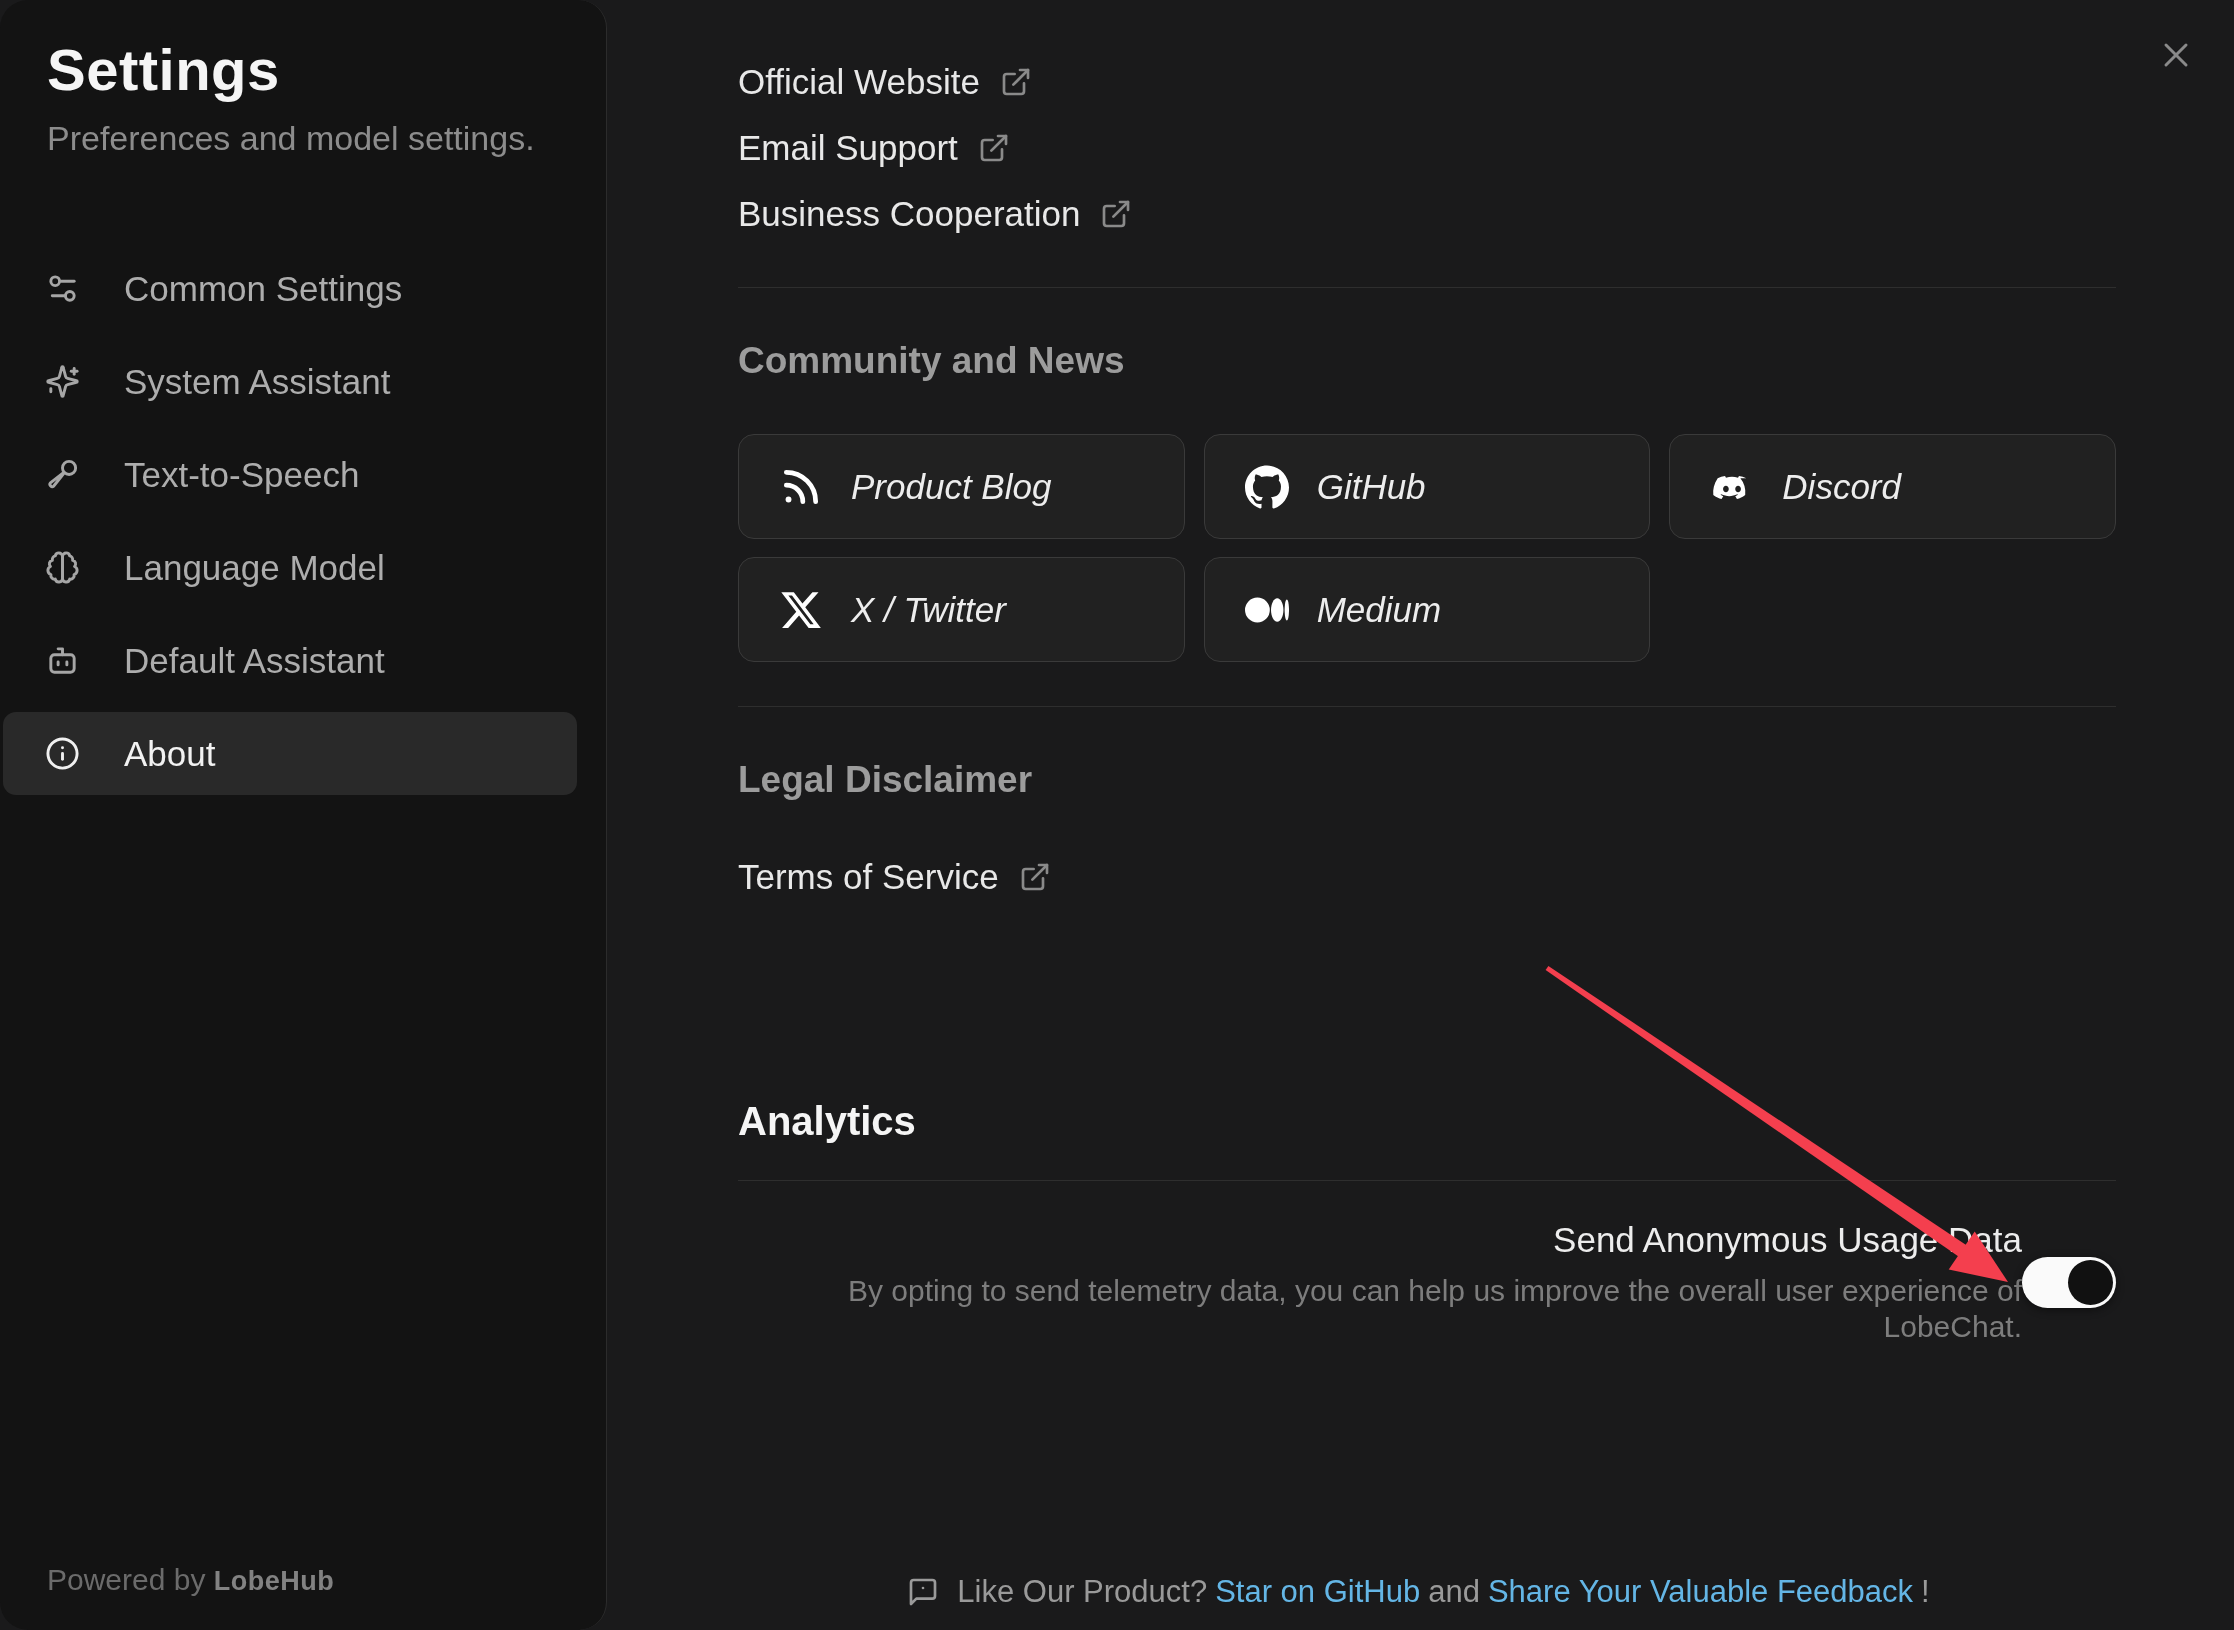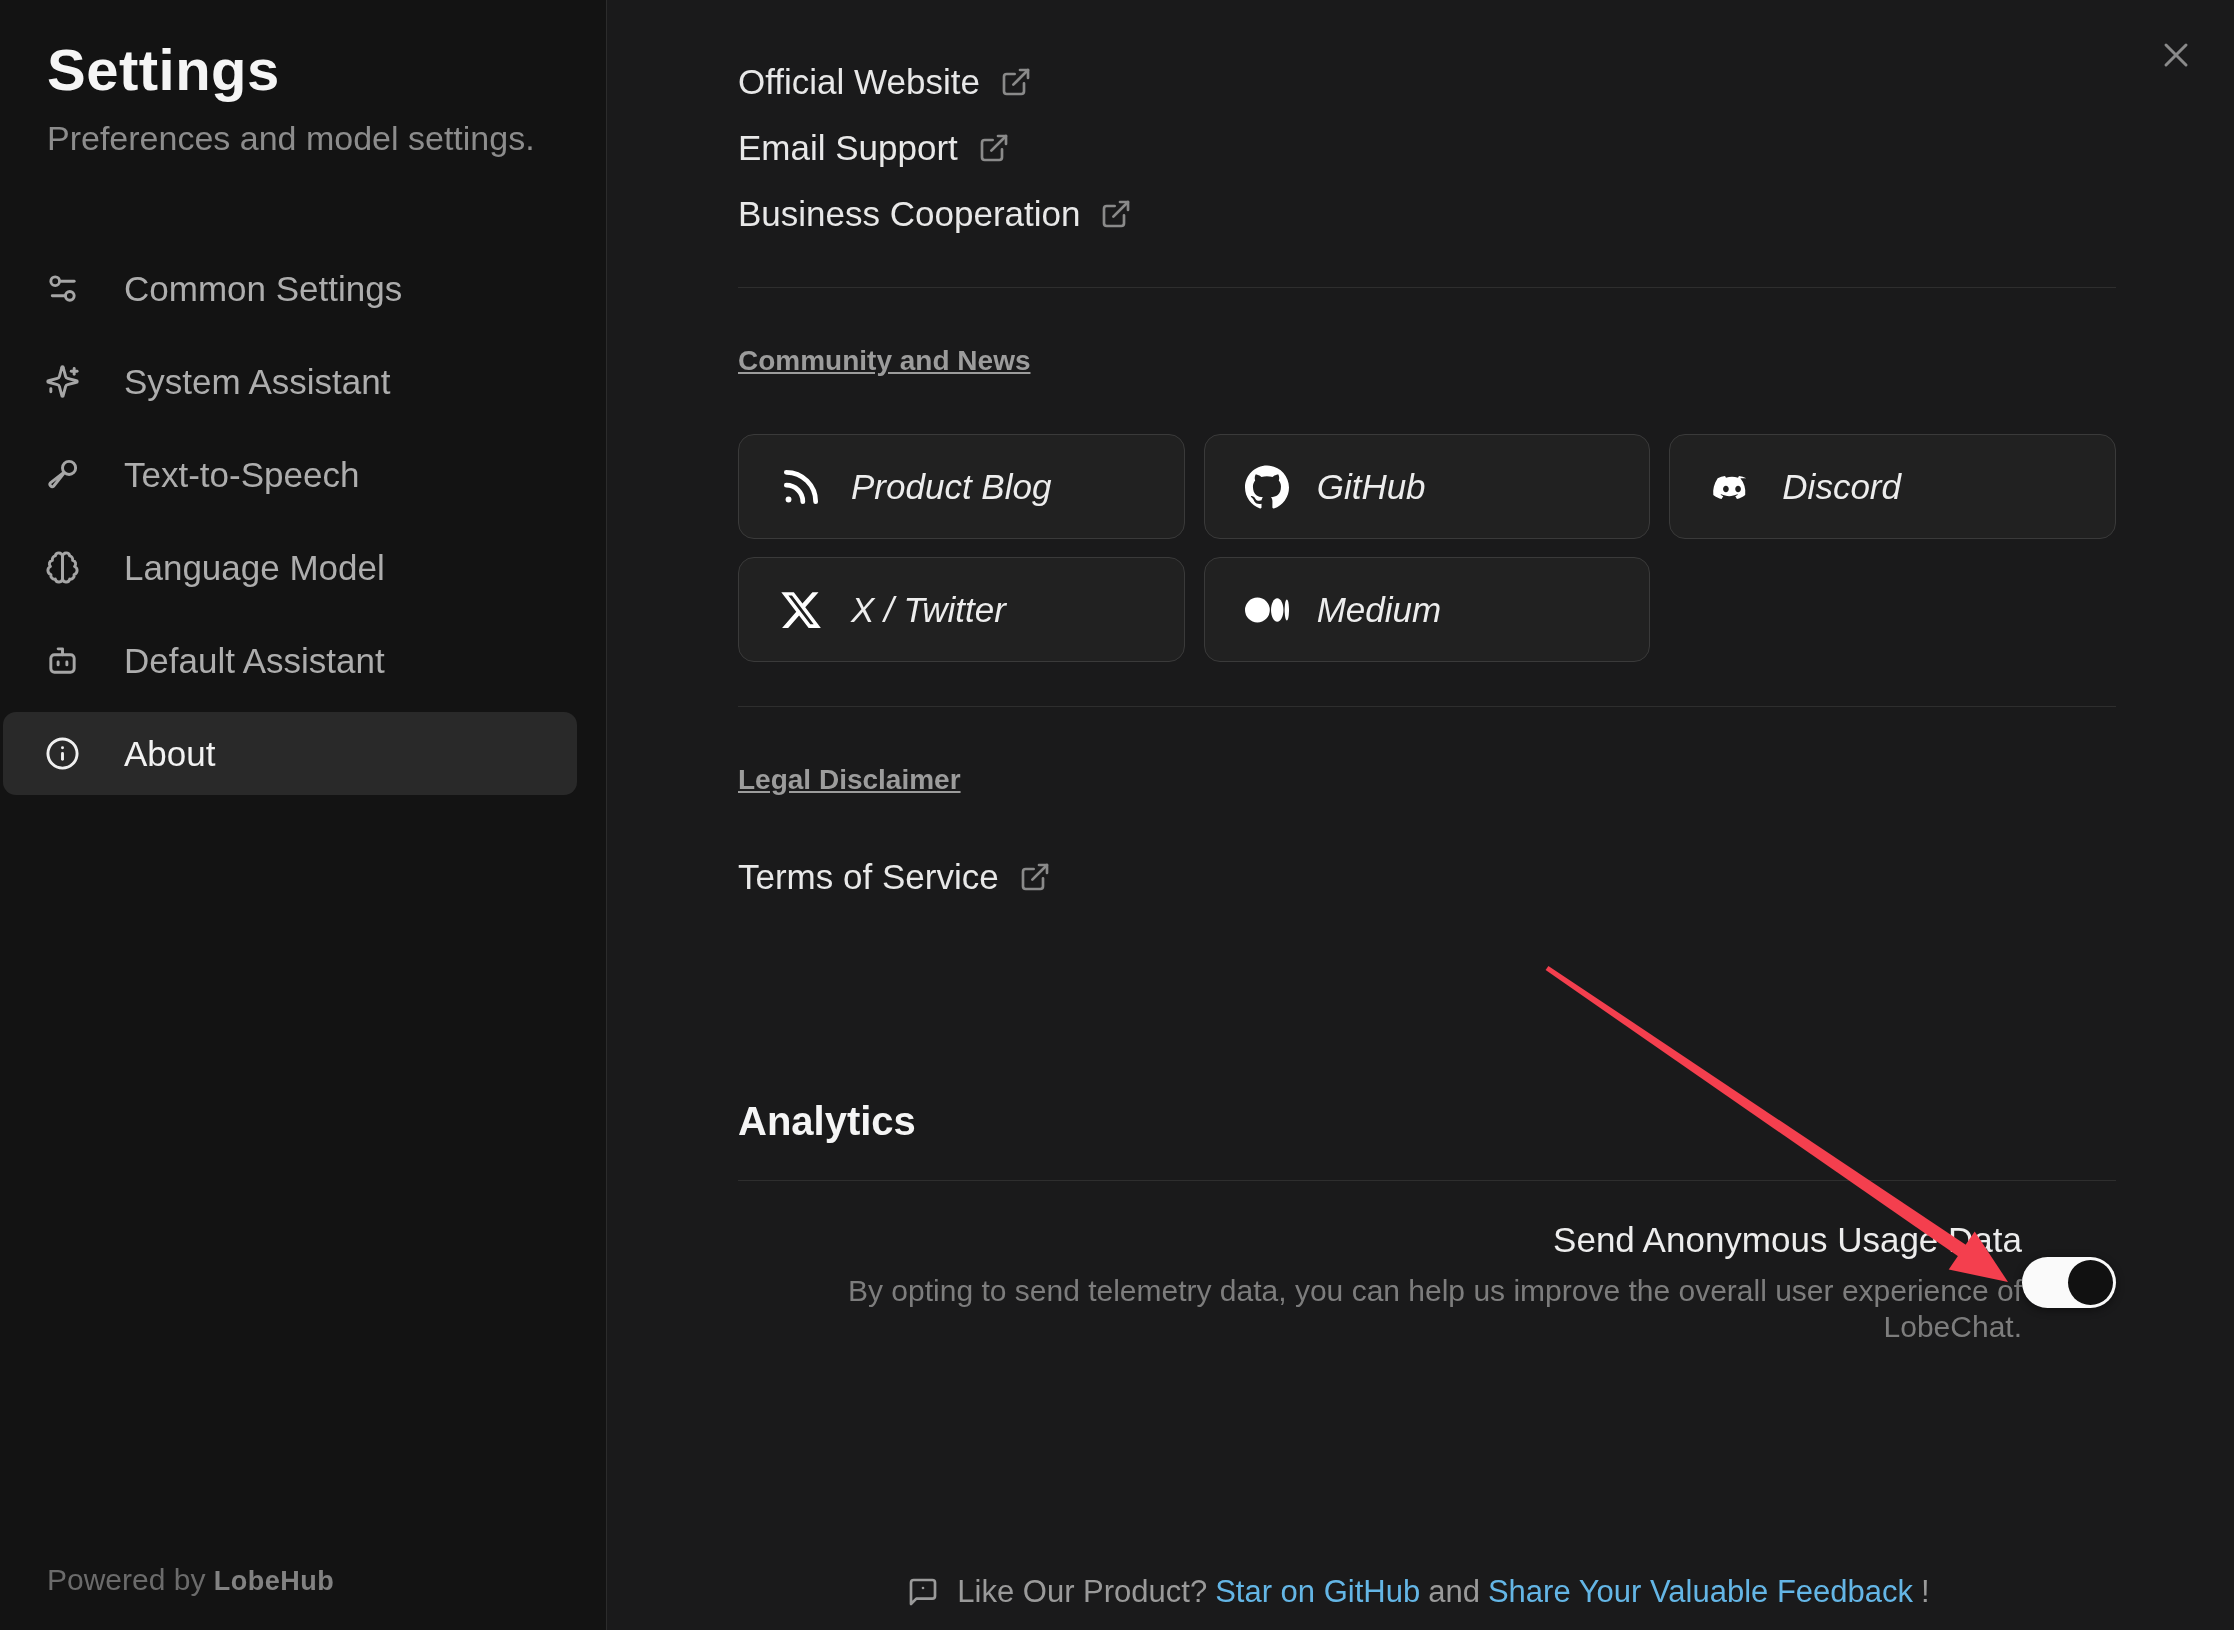--- a/index.html
+++ b/index.html
@@ -2,39 +2,39 @@
 <html><head>
 <meta charset="utf-8">
 <style>
   * { margin:0; padding:0; box-sizing:border-box; }
   html,body { width:2234px; height:1630px; overflow:hidden; background:#1a1a1b;
               font-family:"Liberation Sans", sans-serif; }
   .app { display:flex; width:2234px; height:1630px; }
 
   
   .sidebar { position:relative; width:607px; height:100%; background:#131313;
-             border-right:1px solid #2c2c2c; flex:none; }
+             border-right:1px solid #2c2c2c; flex:none;border-radius:28px; }
   .sb-head { padding:36px 47px 0 47px; }
   .sb-title { font-size:58px; font-weight:700; color:#f5f5f5; letter-spacing:.5px; }
   .sb-sub   { margin-top:16px; font-size:34px; color:#8c8c8c; }
   .nav { position:absolute; top:247px; left:3px; right:29px; }
   .nav-item { display:flex; align-items:center; height:83px; margin-bottom:10px;
               padding:0 0 0 42px; border-radius:13px; color:#adadad; cursor:pointer; }
   .nav-item svg { width:35px; height:35px; flex:none; stroke:#a6a6a6; fill:none;
                   stroke-width:2; stroke-linecap:round; stroke-linejoin:round; }
   .nav-item .lbl { margin-left:44px; font-size:35px; }
   .nav-item.active { background:#292929; color:#f2f2f2; }
   .nav-item.active svg { stroke:#f0f0f0; }
   .sb-foot { position:absolute; left:47px; bottom:33px; font-size:30px; color:#6b6b6b; }
   .sb-foot b { font-size:27px; font-weight:800; color:#828282; letter-spacing:.5px; }
 
   
   .main { position:relative; flex:1; height:100%; background:#1a1a1b; overflow:hidden; }
   .content { width:1378px; margin-left:131px; }
-  .h-section { font-size:28px; font-weight:700; color:#9c9c9c; line-height:46px;text-decoration:underline; }
+  .h-section { font-size:37px; font-weight:700; color:#9c9c9c; line-height:46px; }
   .h-cut { margin-top:-40px; color:#b5b5b5; }
   .h-analytics { font-size:40px; font-weight:700; color:#f5f5f5; line-height:46px; margin-top:188px; }
   .divider { border:none; border-top:1px solid #2e2e2e; height:0; }
   .link-list { margin-top:43px; }
   .link-row { display:flex; align-items:center; height:66px; color:#e8e8e8;
               font-size:35px; cursor:pointer; width:max-content; }
   .link-row svg { width:32px; height:32px; margin-left:20px; stroke:#8a8a8a; fill:none;
                   stroke-width:2; stroke-linecap:round; stroke-linejoin:round; }
   .mt40{margin-top:40px;} .mt44{margin-top:44px;} .mt50{margin-top:50px;} .mt41{margin-top:41px;}
   .mt36{margin-top:36px;} .mt38{margin-top:38px;text-align:right;}

